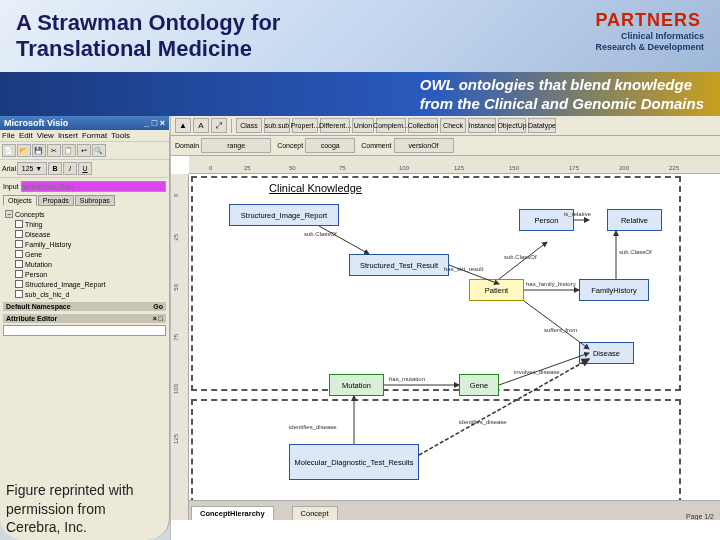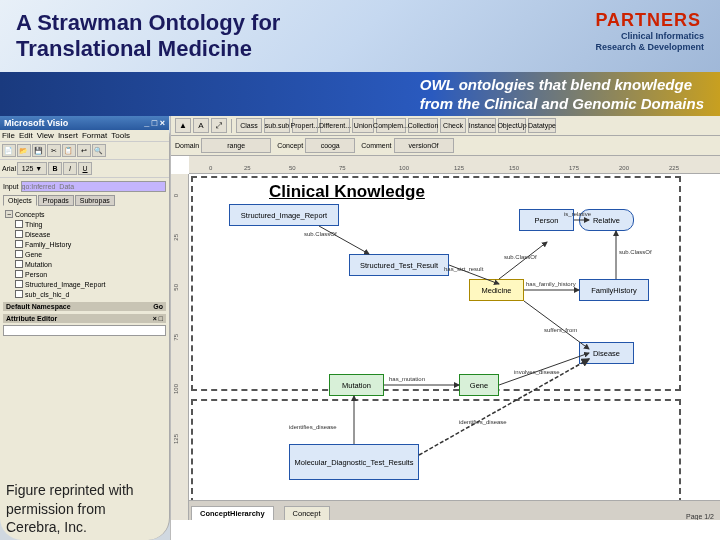--- a/index.html
+++ b/index.html
@@ -153,21 +153,21 @@
       margin-bottom: 3px;
     }
     .search-label {
       font-size: 7px;
     }
     .search-input {
       flex: 1;
       height: 11px;
       font-size: 7px;
       border: 1px solid #999;
-      background: #c4b5fd;
+      background: #d946ef;
     }
     .tree-item {
       display: flex;
       align-items: center;
       gap: 2px;
       padding: 1px 2px;
       font-size: 7px;
       cursor: pointer;
     }
     .tree-checkbox {
@@ -314,22 +314,22 @@
       background: #fff8c0;
       border-color: #aa8800;
     }
     .node-green {
       background: #d8f0d8;
       border-color: #228822;
     }
 
     .label-clinical {
       position: absolute;
-      font-size: 17px;
-      font-weight: bold;
+      font-size: 11px;
+      font-weight: normal;
       color: #000;
       text-decoration: underline;
     }
     .label-genomic {
       position: absolute;
       font-size: 11px;
       font-weight: bold;
       color: #000;
       text-decoration: underline;
     }
@@ -343,21 +343,21 @@
       height: 100%;
       pointer-events: none;
     }
     .diagram-tab {
       background: #ece9d8;
       border: 1px solid #aaa;
       border-bottom: none;
       font-size: 7.5px;
       padding: 2px 8px;
       cursor: pointer;
-      margin-right: 10px;
+      margin-right: 18px;
     }
     .diagram-tab.active {
       background: #fff;
       font-weight: bold;
     }
 
     .dashed-boundary {
       position: absolute;
       border: 2px dashed #555;
       background: transparent;
@@ -549,26 +549,26 @@
         <div class="label-clinical" style="top:8px; left:80px;">Clinical Knowledge</div>
 
         <div class="dashed-boundary" style="top:2px;left:2px;width:490px;height:215px;"></div>
 
         <div class="dashed-boundary" style="top:225px;left:2px;width:490px;height:105px;"></div>
 
         <div class="node node-blue" style="top:35px;left:330px;width:55px;height:22px;">
           <span>Person</span>
         </div>
 
-        <div class="node node-blue" style="top:35px;left:390px;width:55px;height:22px;border-radius:10px;">
+        <div class="node node-blue" style="top:35px;left:418px;width:55px;height:22px;">
           <span>Relative</span>
         </div>
 
         <div class="node node-yellow" style="top:105px;left:280px;width:55px;height:22px;">
-          <span>Medicine</span>
+          <span>Patient</span>
         </div>
 
         <div class="node node-blue" style="top:105px;left:390px;width:70px;height:22px;">
           <span>FamilyHistory</span>
         </div>
 
         <div class="node node-blue" style="top:168px;left:390px;width:55px;height:22px;">
           <span>Disease</span>
         </div>
 

